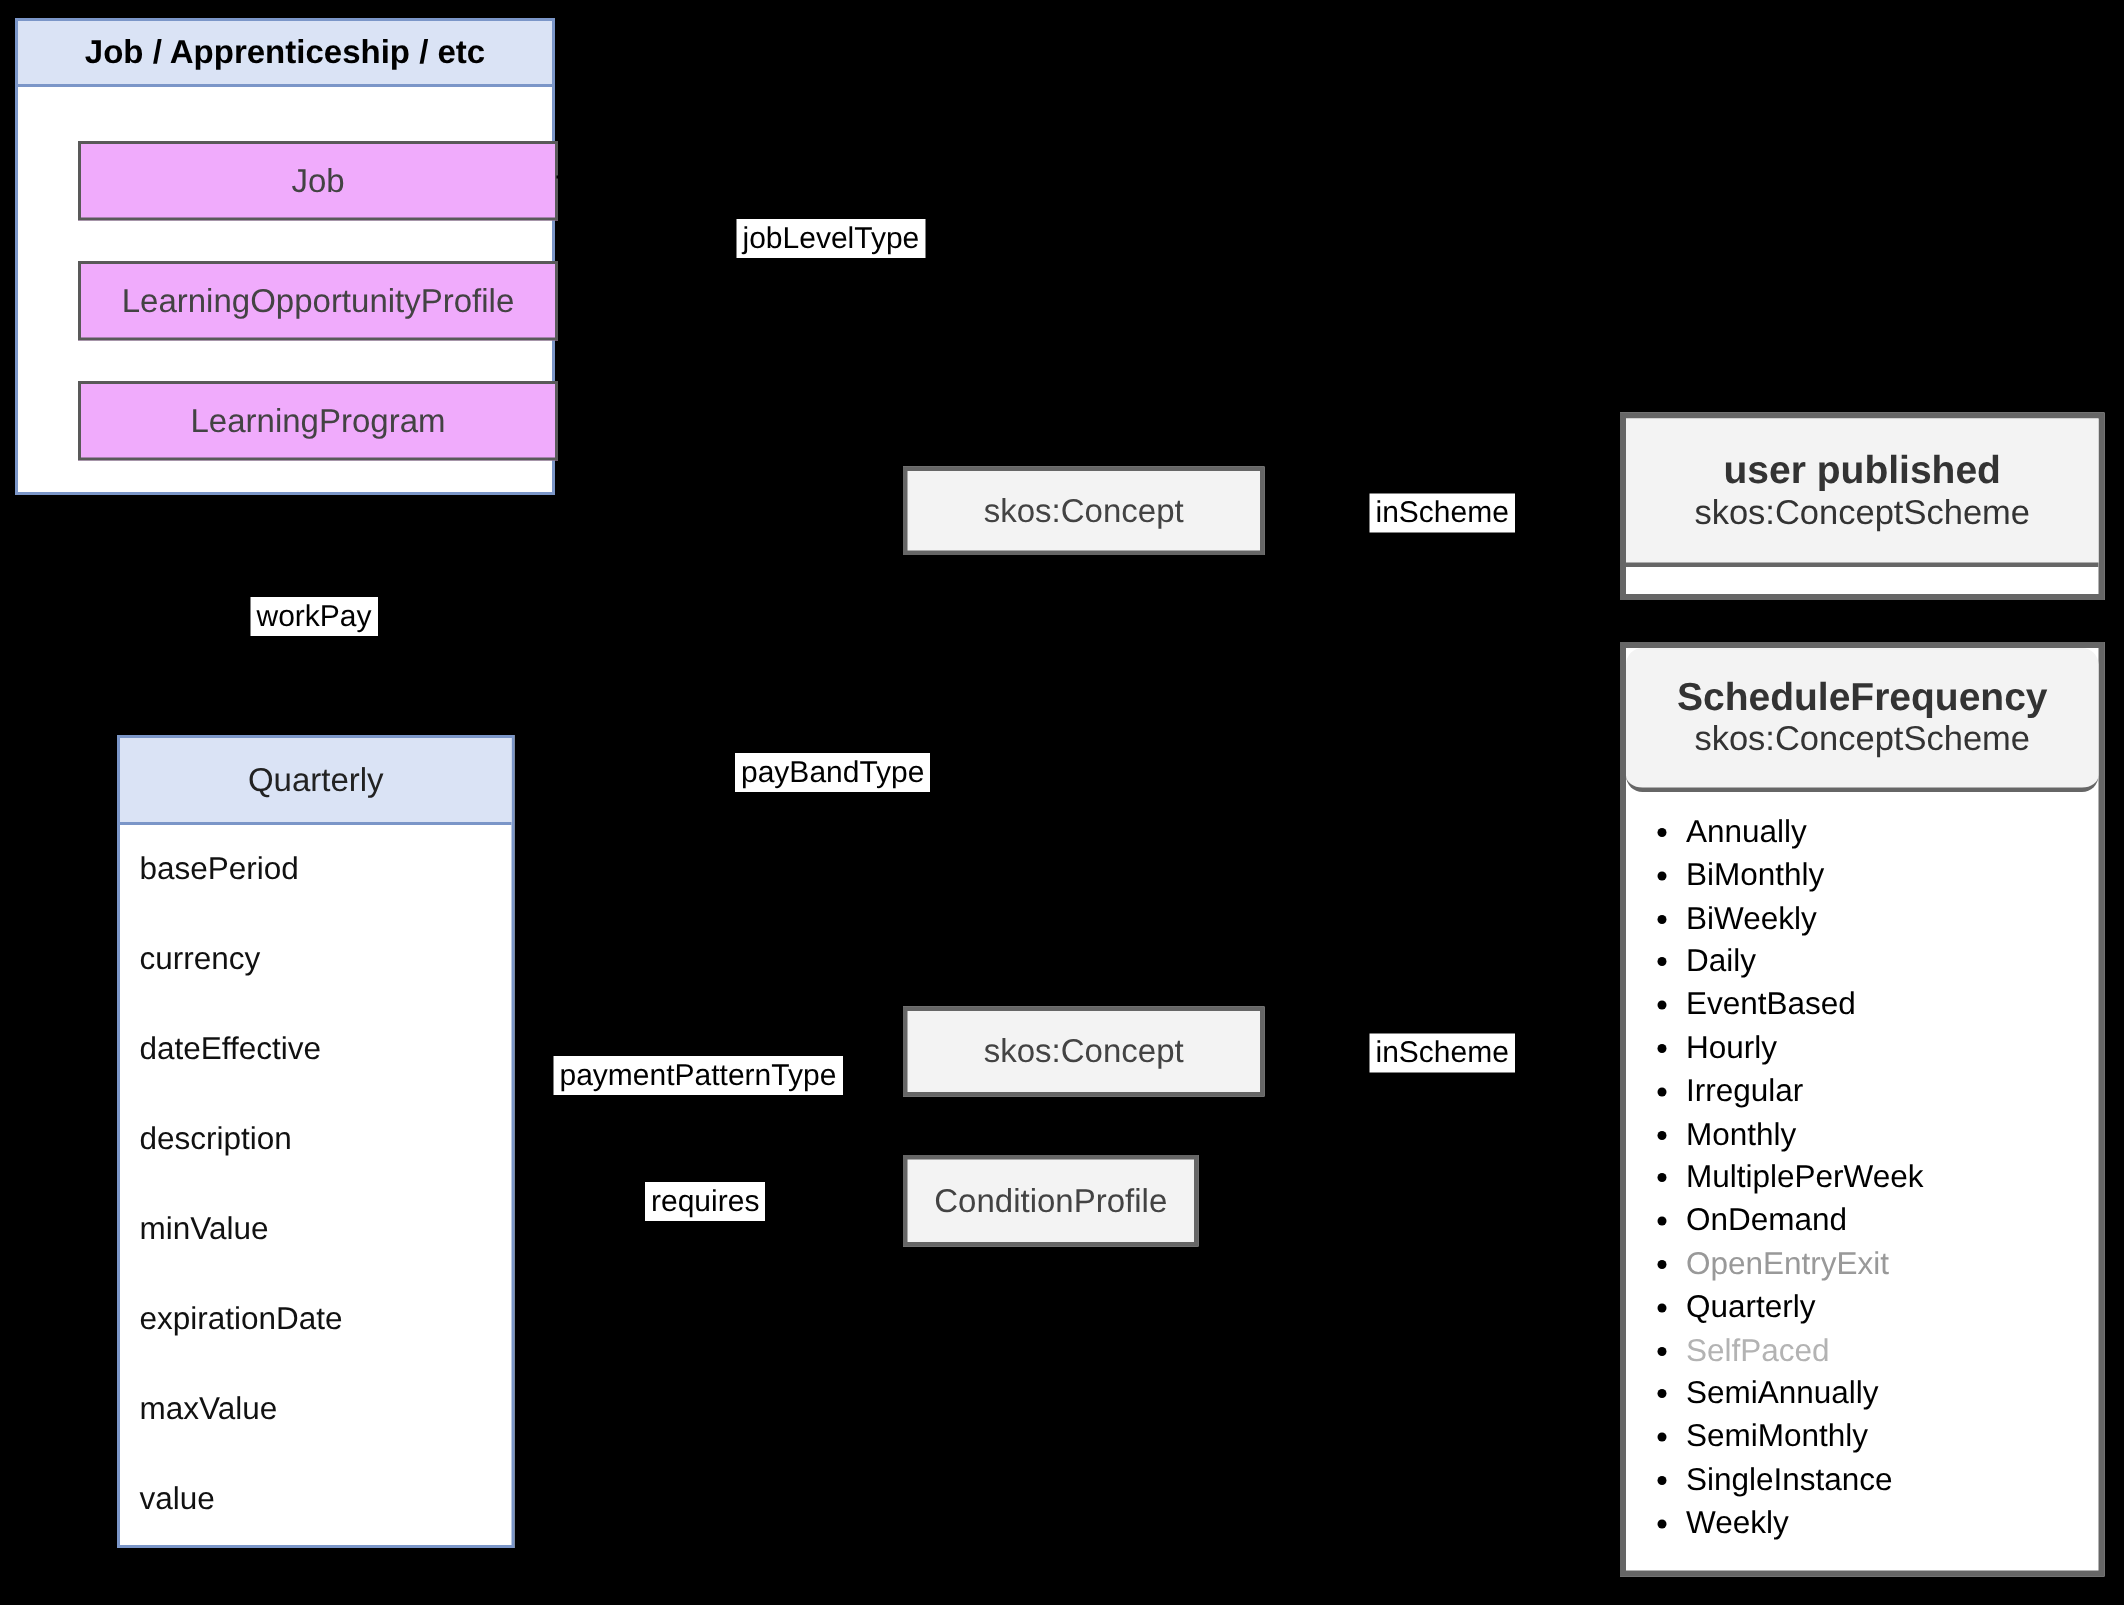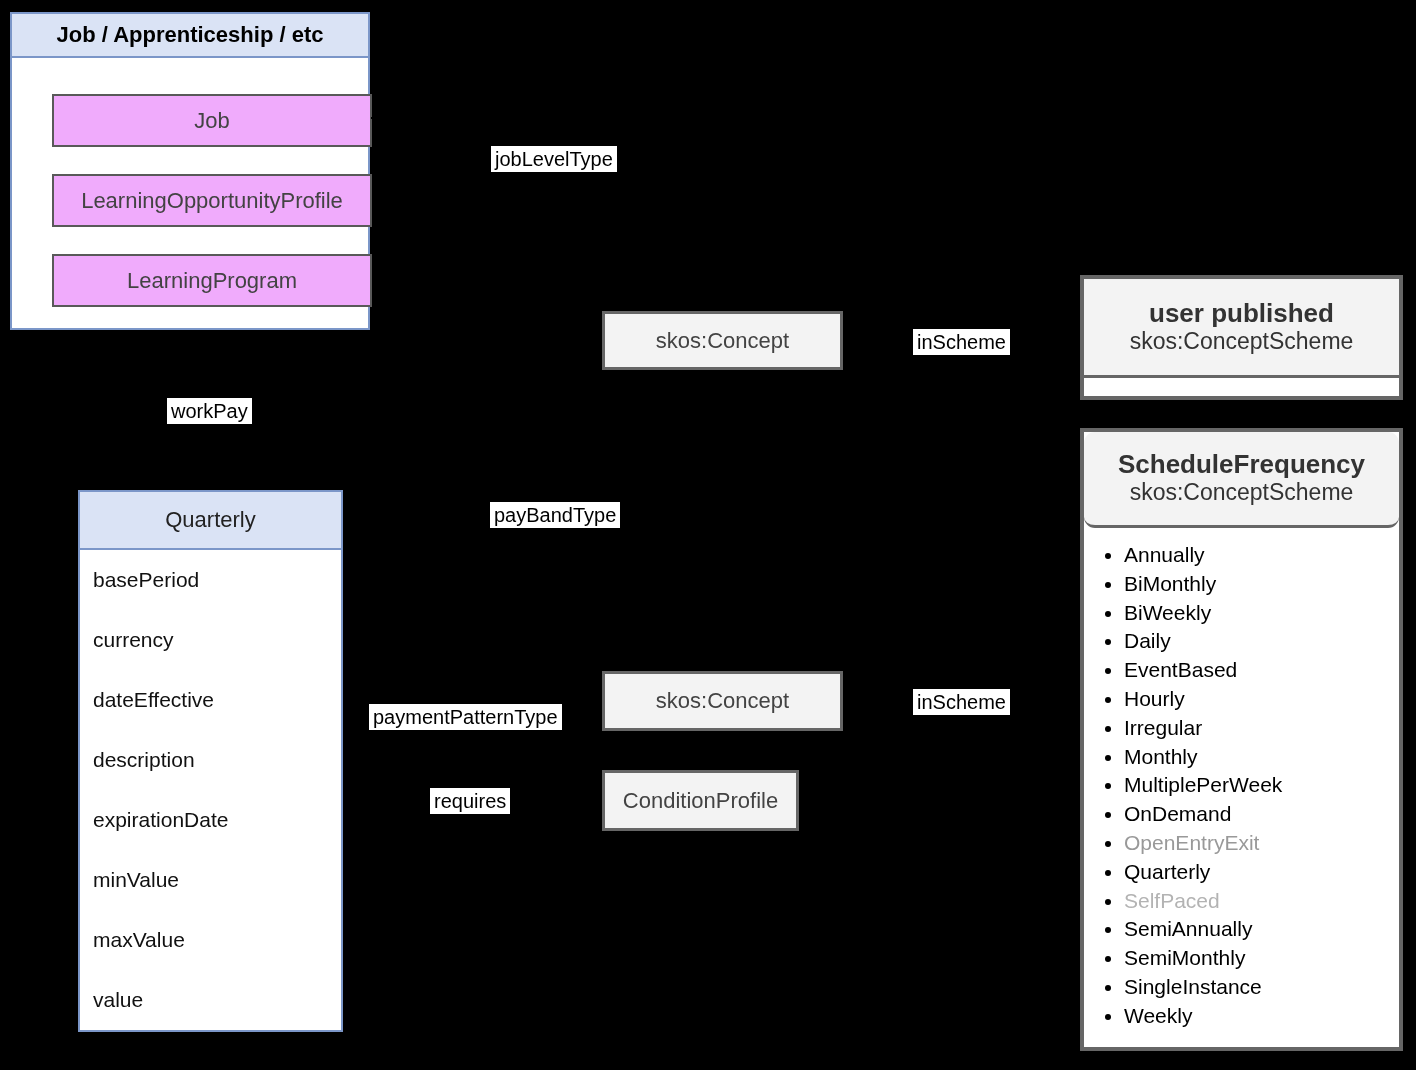--- a/index.html
+++ b/index.html
@@ -83,22 +83,22 @@
 
   <div id="connector-stub"></div>
 
   <div class="blue-box" id="pay-profile">
     <div class="blue-head">Quarterly</div>
     <div>
         <div class="pp-field">basePeriod</div>
         <div class="pp-field">currency</div>
         <div class="pp-field">dateEffective</div>
         <div class="pp-field">description</div>
+        <div class="pp-field">minValue</div>
         <div class="pp-field">expirationDate</div>
-        <div class="pp-field">minValue</div>
         <div class="pp-field">maxValue</div>
         <div class="pp-field">value</div>
       </div>
   </div>
 
   <div class="gray-node" id="skos-top">skos:Concept</div>
   <div class="gray-node" id="skos-bottom">skos:Concept</div>
   <div class="gray-node" id="condition-profile">ConditionProfile</div>
 
   <div class="scheme-box" id="user-published">

